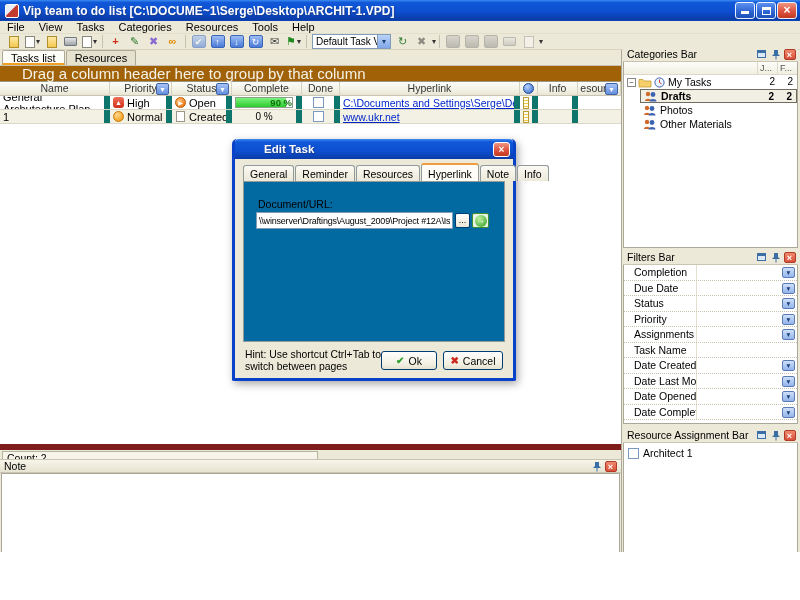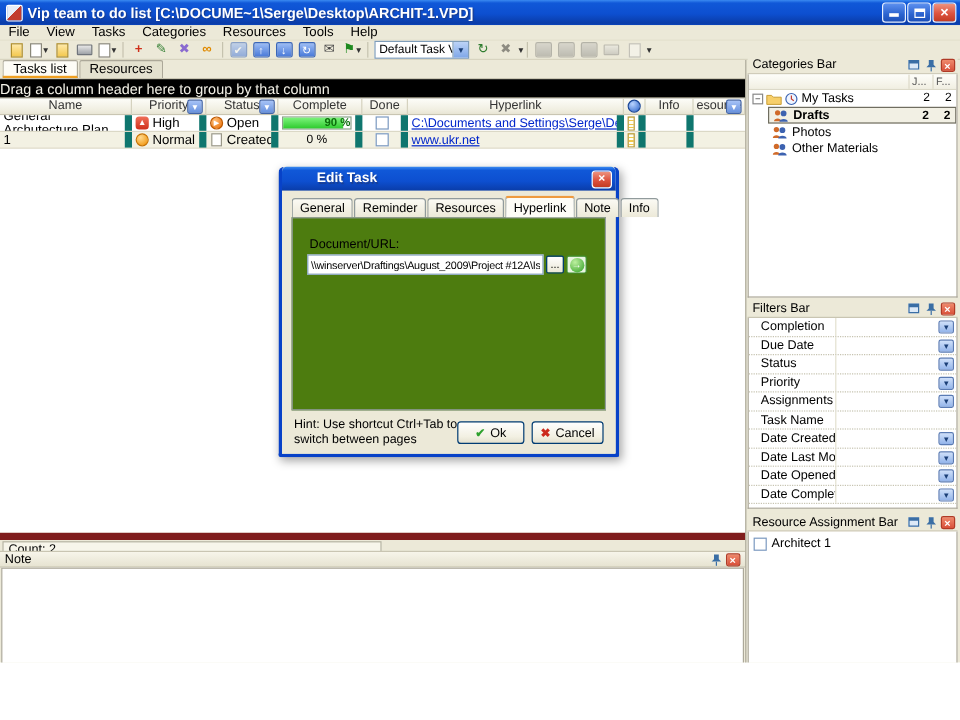--- a/index.html
+++ b/index.html
@@ -43,22 +43,22 @@
   .combo .cval { padding:0 2px 0 3px; font-size:10px; white-space:nowrap; width:64px; overflow:hidden; }
   .combo .cbtn { width:13px; height:13px; background:linear-gradient(180deg,#bcd3f7,#7fa7e8); border-left:1px solid #7f9db9;
     color:#1b3f77; font-size:8px; text-align:center; line-height:13px; }
 
   
   .tabsrow { position:absolute; left:0; top:50px; width:621px; height:16px; background:#ece9d8; border-bottom:1px solid #c9c5b2; display:flex; align-items:flex-end; padding-left:2px; }
   .mtab { height:15px; padding:0 8px; line-height:14px; border:1px solid #aca899; border-bottom:none; background:#e4e1cf; margin-right:1px; border-radius:2px 2px 0 0; }
   .mtab.active { background:#fdfcf6; font-weight:normal; border-bottom:2px solid #f0a022; }
 
   
-  .groupby { position:absolute; left:0; top:66px; width:621px; height:16px; background:#000000; color:#f4f2e8;
-    line-height:16px; padding-left:0; font-size:12px; border-bottom:1px solid #9a9684; }
+  .groupby { position:absolute; left:0; top:66px; width:621px; height:16px; background:#a16207; color:#f4f2e8;
+    line-height:16px; padding-left:22px; font-size:15px; border-bottom:1px solid #9a9684; }
 
   
   .gridhead { position:absolute; left:0; top:82px; width:621px; height:14px;
     background:linear-gradient(180deg,#fdfdf9,#f1efe2 70%,#e8e5d4); border-bottom:1px solid #c9c5b2; }
   .hcell { position:absolute; top:0; height:14px; border-right:1px solid #d5d2bf; text-align:center; line-height:13px; font-size:10.5px; color:#333; overflow:hidden; }
   .grow { position:absolute; left:0; width:621px; height:14px; border-bottom:1px solid #dbd8c6; }
   .gcell { position:absolute; top:0; height:13px; border-right:6px solid #0f766e; display:flex; align-items:center; overflow:hidden; padding:0 3px; }
   .gridempty { position:absolute; left:0; top:124px; width:621px; height:320px; background:#fff; }
   .hdd { position:absolute; top:1px; width:13px; height:12px; border-radius:2px; border:1px solid #4063a8;
     background:linear-gradient(180deg,#a7c3f7,#6690dd); color:#fff; font-size:8px; text-align:center; line-height:11px; }
@@ -129,21 +129,21 @@
     background:linear-gradient(180deg,#3a8af1 0%,#1058d8 15%,#0d4fd0 60%,#0a3ca8 100%);
     display:flex; align-items:center; padding:0 3px 0 7px; }
   .dlg-title .dtext { flex:1; color:#fff; font-weight:bold; font-size:11.5px; text-shadow:1px 1px 1px #1a3c8c;padding-left:22px; }
   .dlg-close { width:17px; height:15px; border:1px solid #fff; border-radius:3px;
     background:linear-gradient(180deg,#ee9580,#dd5340 55%,#c23a22); color:#fff; font-size:10px; font-weight:bold; text-align:center; line-height:14px; }
   .dlg-body { position:relative; height:219px; background:#ece9d8; }
   .dtabs { position:absolute; left:8px; top:6px; display:flex; z-index:2; }
   .dtab { height:16px; padding:0 6px; line-height:16px; font-size:10.5px; background:linear-gradient(180deg,#fbfaf4,#ece9d8);
     border:1px solid #919b9c; border-bottom:none; border-radius:3px 3px 0 0; margin-right:1px; }
   .dtab.active { background:#fdfcf6; height:18px; margin-top:-2px; line-height:19px; border-top:2px solid #ef9b3f; position:relative; }
-  .dpage { position:absolute; left:8px; right:8px; top:22px; bottom:36px; background:#4d7c0f; border:1px solid #919b9c; }
+  .dpage { position:absolute; left:8px; right:8px; top:22px; bottom:36px; background:#0369a1; border:1px solid #919b9c; }
   .durl-label { position:absolute; left:14px; top:16px; font-size:10.5px; }
   .durl-row { position:absolute; left:12px; top:30px; right:12px; height:17px; display:flex; align-items:center; }
   .durl-input { width:197px; height:17px; border:1px solid #7f9db9; background:#fff; font-family:"Liberation Sans",sans-serif;
     font-size:9px; letter-spacing:-0.2px; padding:0 2px; }
   .dbrowse { width:15px; height:15px; margin-left:2px; border:1px solid #003c74; border-radius:2px;
     background:linear-gradient(180deg,#fefefe,#eae7d6); font-size:9px; line-height:12px; text-align:center; }
   .dgo { width:17px; height:15px; margin-left:2px; border:1px solid #3f8f2f; border-radius:2px; background:#e9f5e2;
     display:flex; align-items:center; justify-content:center; }
   .dgo .ball { width:12px; height:12px; border-radius:50%; background:radial-gradient(circle at 35% 30%,#bdf0a0,#2f9e22);
     color:#fff; font-size:8px; line-height:12px; text-align:center; }

